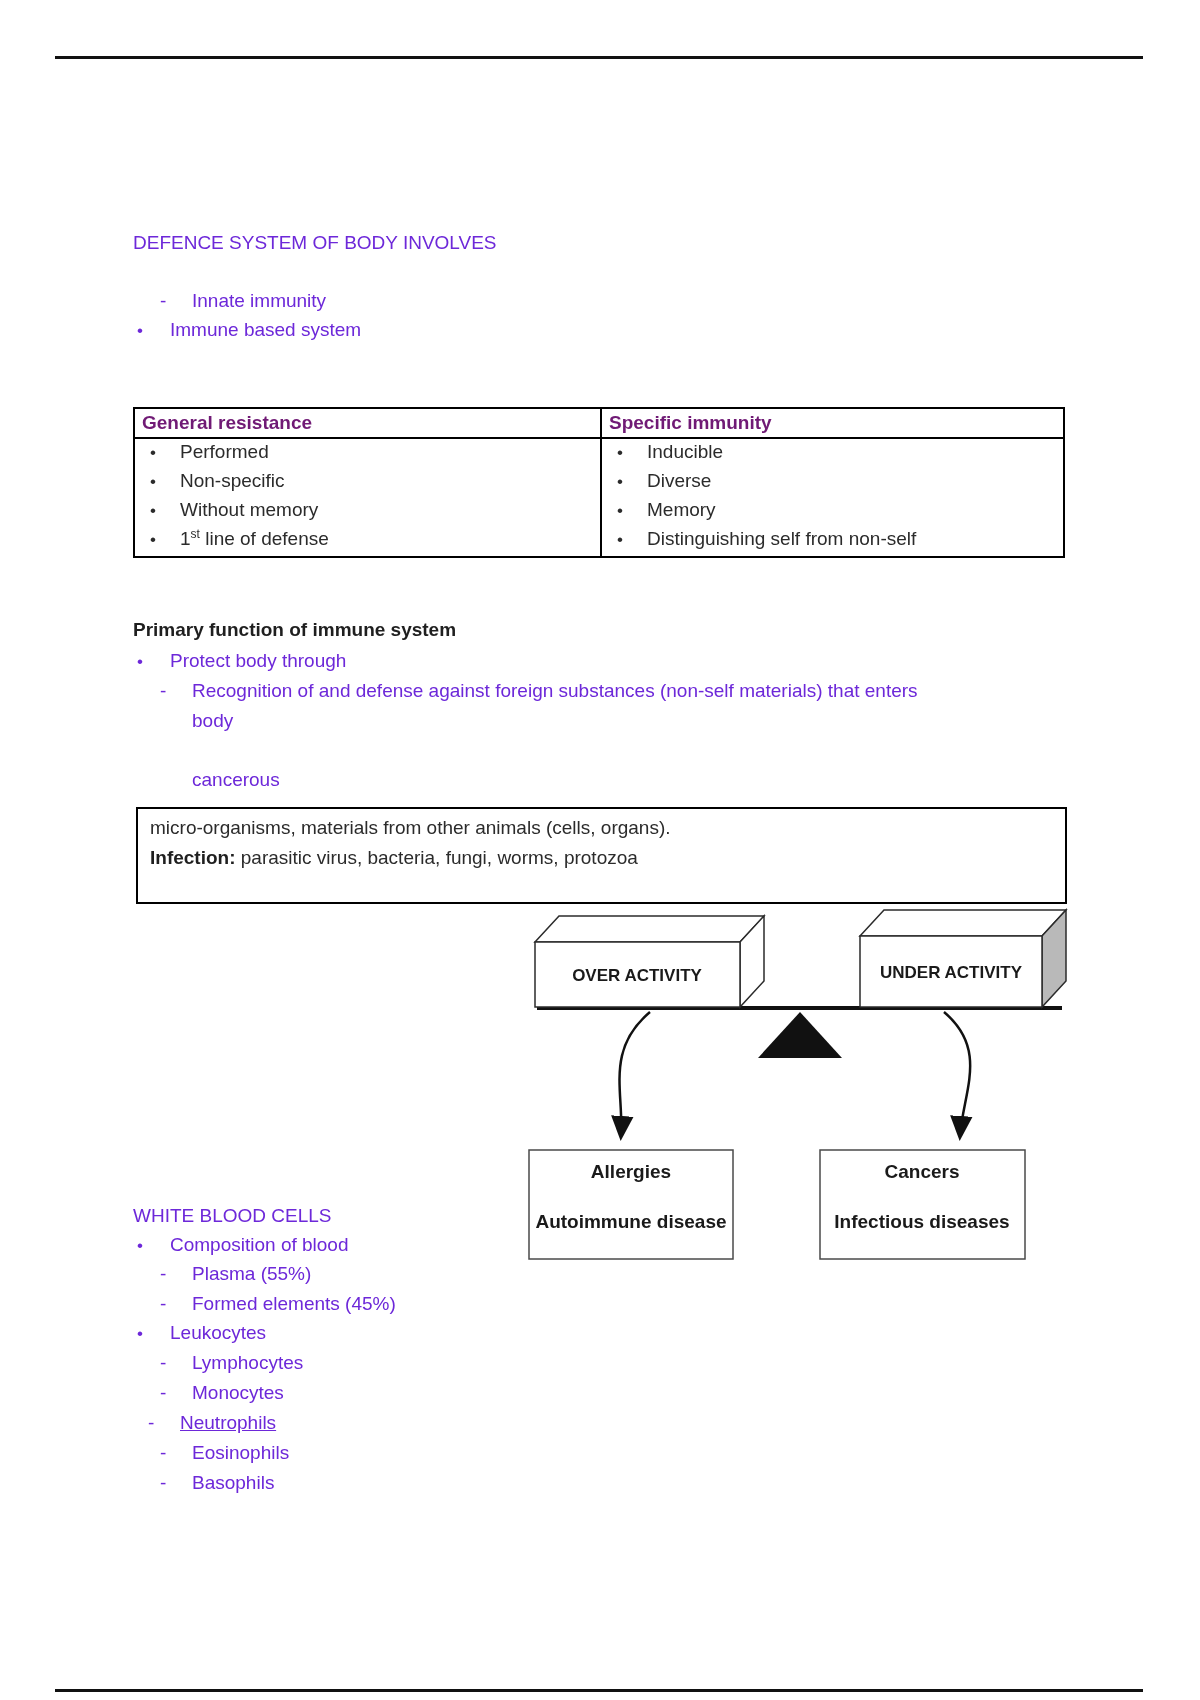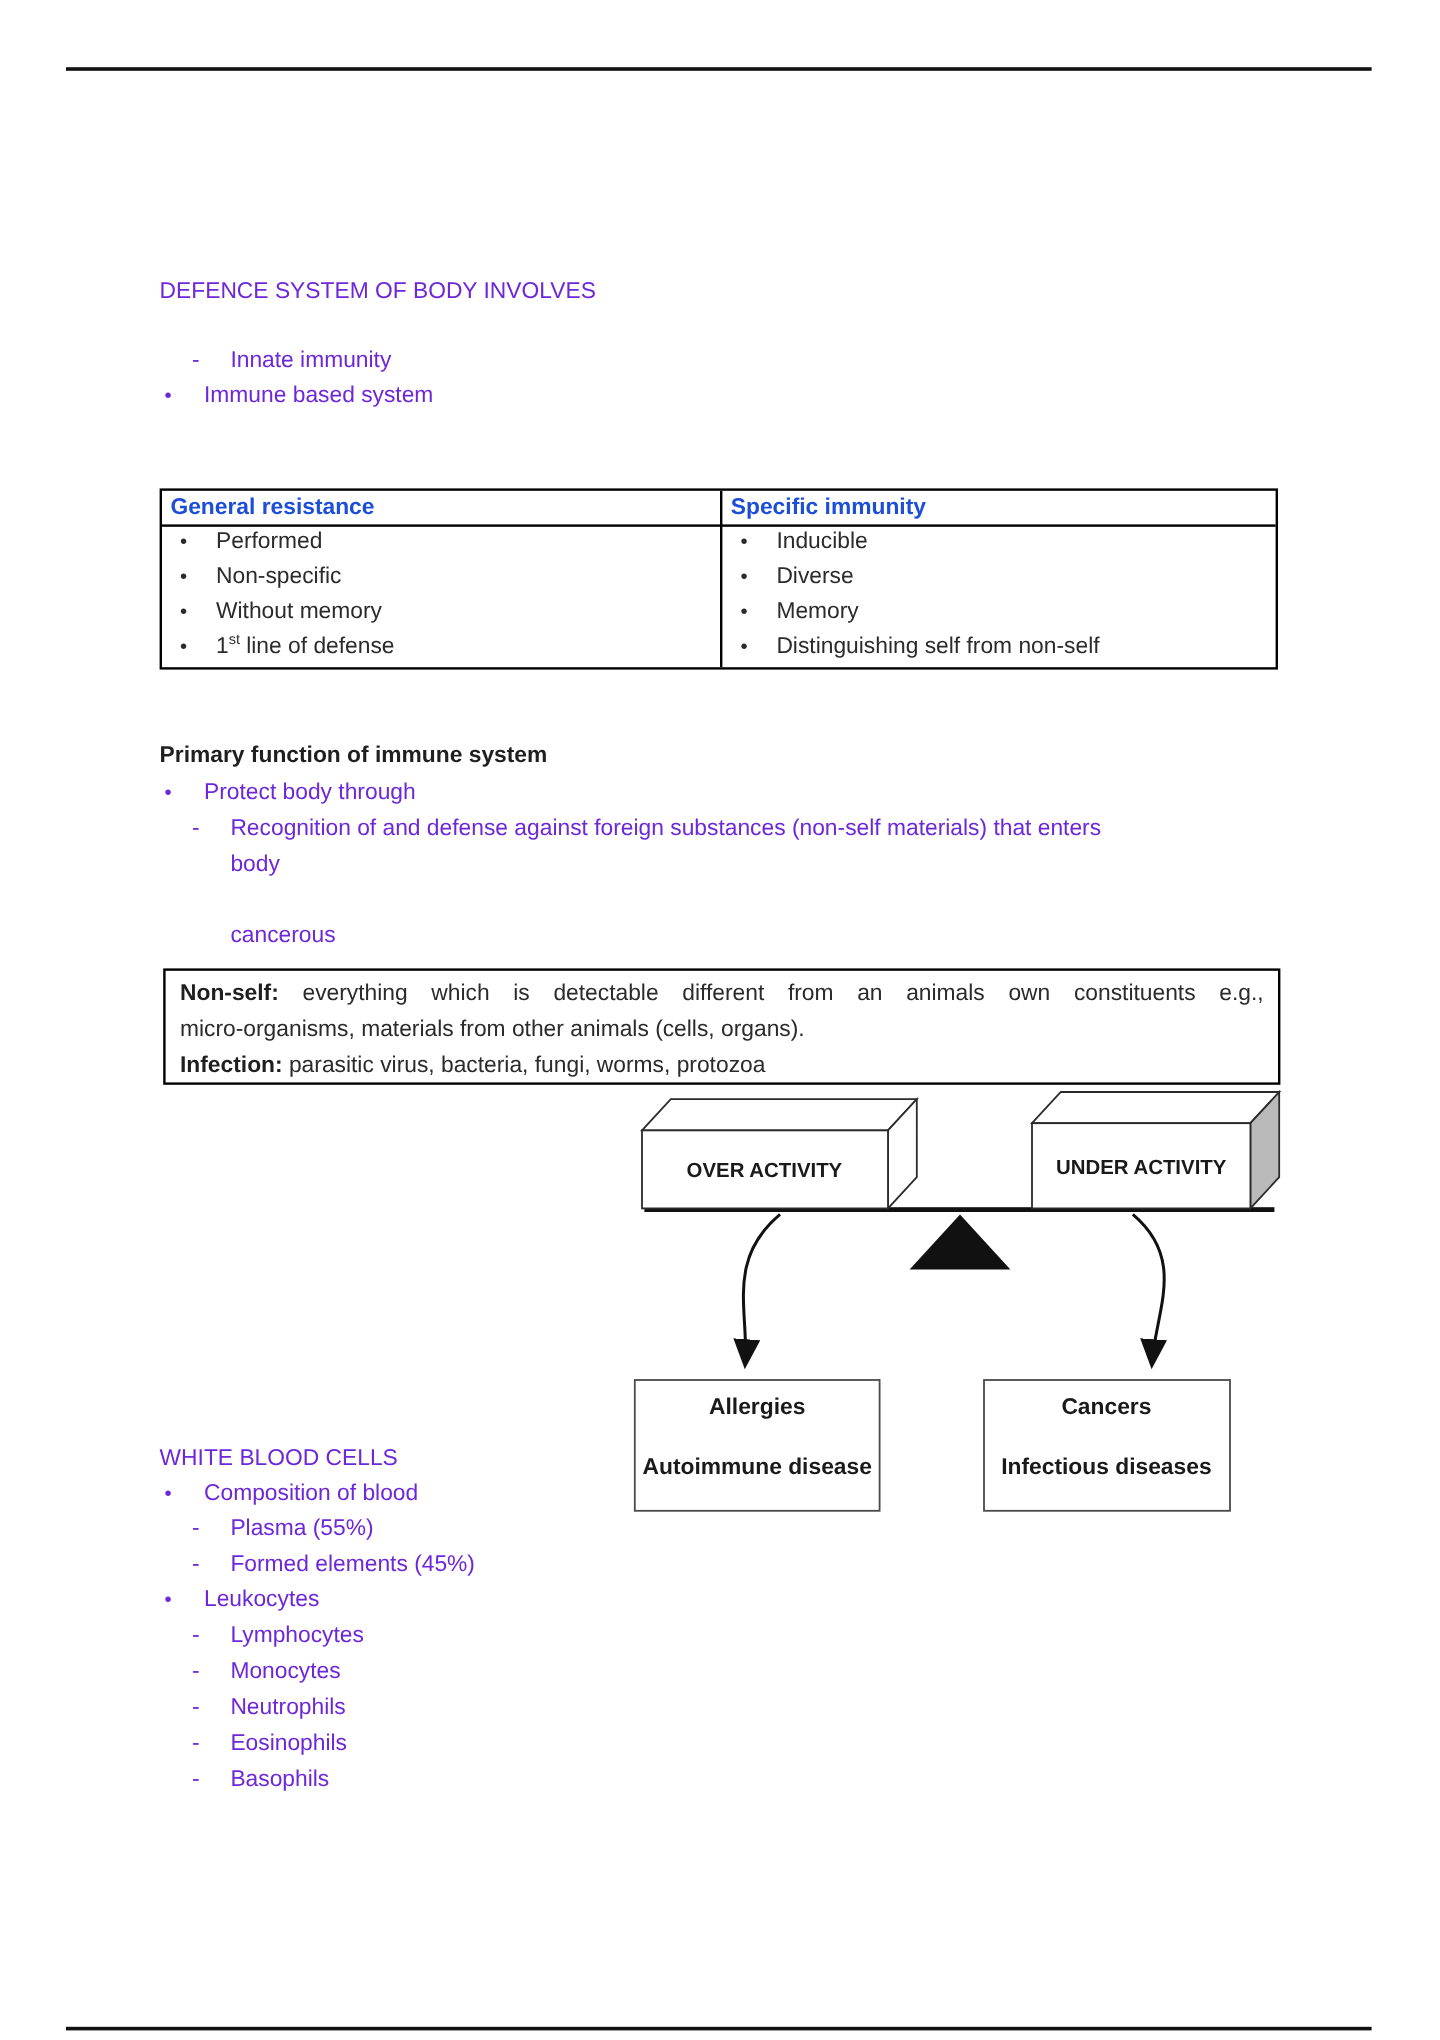--- a/index.html
+++ b/index.html
@@ -15,21 +15,21 @@
   .b{font-weight:bold;color:#1f1f1f;}
   .mk{display:inline-block;}
   .mk1{width:33px;}
   .mk2{width:32px;}
   .bullet-glyph{font-size:17px;}
   
   .cmp-table{position:absolute;left:133px;top:407px;width:932px;height:151px;
     border:2px solid #000;box-sizing:border-box;background:#fff;}
   .cmp-divider{position:absolute;left:465px;top:0;bottom:0;width:2px;background:#000;}
   .cmp-header-rule{position:absolute;top:28px;left:0;right:0;height:2px;background:#000;}
-  .cmp-h{position:absolute;top:0;height:28px;line-height:28px;font-size:19px;font-weight:bold;color:#1d4ed8;white-space:nowrap;}
+  .cmp-h{position:absolute;top:0;height:28px;line-height:28px;font-size:19px;font-weight:bold;color:#701a75;white-space:nowrap;}
   .cmp-row{position:absolute;height:29px;line-height:29px;font-size:19px;white-space:nowrap;}
   .cmp-row .mk{width:30px;}
   sup{font-size:12px;line-height:0;}
   
   .note-box{position:absolute;left:136px;top:807px;width:931px;height:97px;
     border:2px solid #000;box-sizing:border-box;background:#fff;
     padding:4px 12px 0 12px;font-size:19px;line-height:30px;}
   .note-line{white-space:nowrap;}
   .note-line.just{white-space:normal;text-align:justify;text-align-last:justify;}
   
@@ -94,21 +94,20 @@
   <div class="line" style="top:646px;left:137px;">
     <span class="mk mk1 bullet-glyph">•</span><span>Protect body through</span>
   </div>
   <div class="line" style="top:676px;left:160px;">
     <span class="mk mk2">-</span><span>Recognition of and defense against foreign substances (non-self materials) that enters</span>
   </div>
   <div class="line" style="top:706px;left:192px;">body</div>
   <div class="line" style="top:765px;left:192px;">cancerous</div>
 
   <div class="note-box">
-    <div class="note-line just"><span class="b">Non-self:</span><span> everything which is detectable different from an animals own constituents e.g.,</span></div>
     <div class="note-line">micro-organisms, materials from other animals (cells, organs).</div>
     <div class="note-line"><span class="b">Infection:</span><span> parasitic virus, bacteria, fungi, worms, protozoa</span></div>
   </div>
 
   <svg class="diagram" viewBox="0 0 600 370">
     <defs>
       <marker id="ah" markerWidth="11" markerHeight="11" refX="8" refY="4.5" orient="auto">
         <path d="M0,0 L10,4.5 L0,9 z" fill="#111"></path>
       </marker>
     </defs>
@@ -160,21 +159,21 @@
   </div>
   <div class="line" style="top:1318px;left:137px;">
     <span class="mk mk1 bullet-glyph">•</span><span>Leukocytes</span>
   </div>
   <div class="line" style="top:1348px;left:160px;">
     <span class="mk mk2">-</span><span>Lymphocytes</span>
   </div>
   <div class="line" style="top:1378px;left:160px;">
     <span class="mk mk2">-</span><span>Monocytes</span>
   </div>
-  <div class="line" style="top:1408px;left:160px;">
+  <div class="line" style="top:1408px;left:148px;text-decoration:underline;">
     <span class="mk mk2">-</span><span>Neutrophils</span>
   </div>
   <div class="line" style="top:1438px;left:160px;">
     <span class="mk mk2">-</span><span>Eosinophils</span>
   </div>
   <div class="line" style="top:1468px;left:160px;">
     <span class="mk mk2">-</span><span>Basophils</span>
   </div>
 
   <div class="rule rule-bottom"></div>

